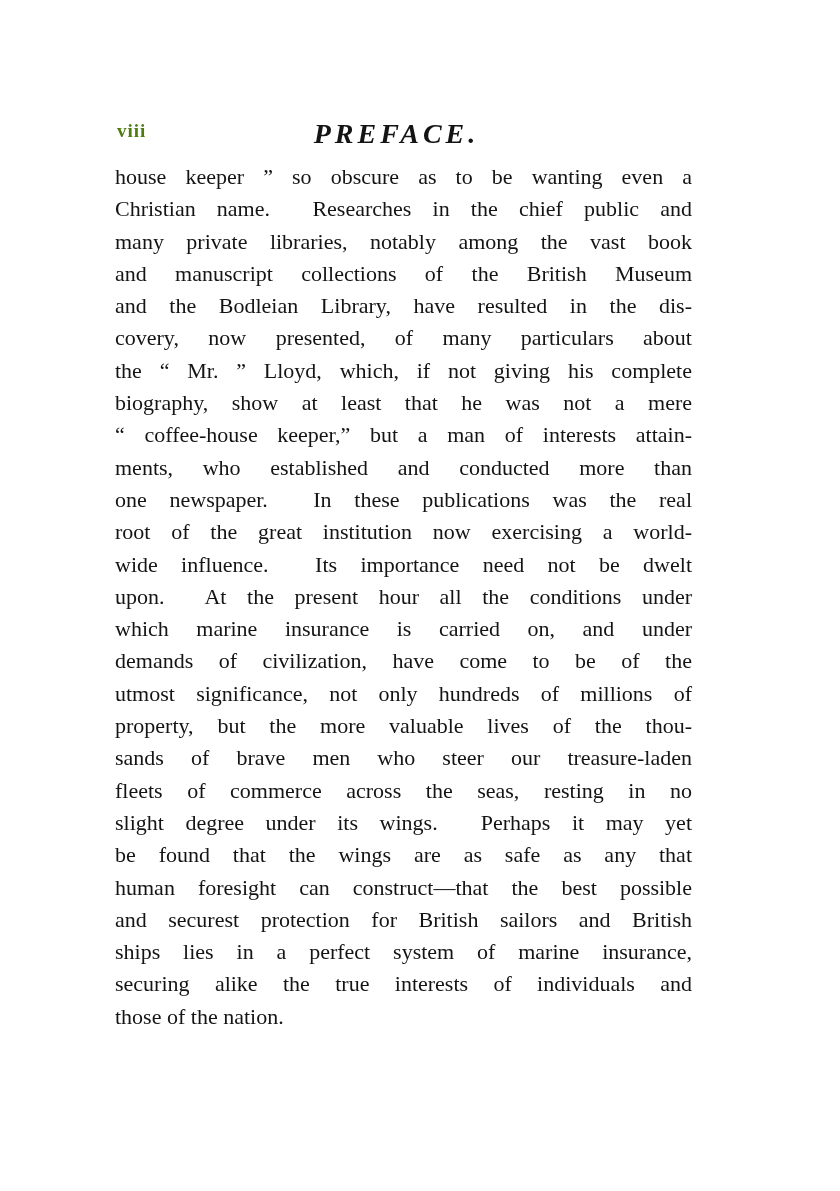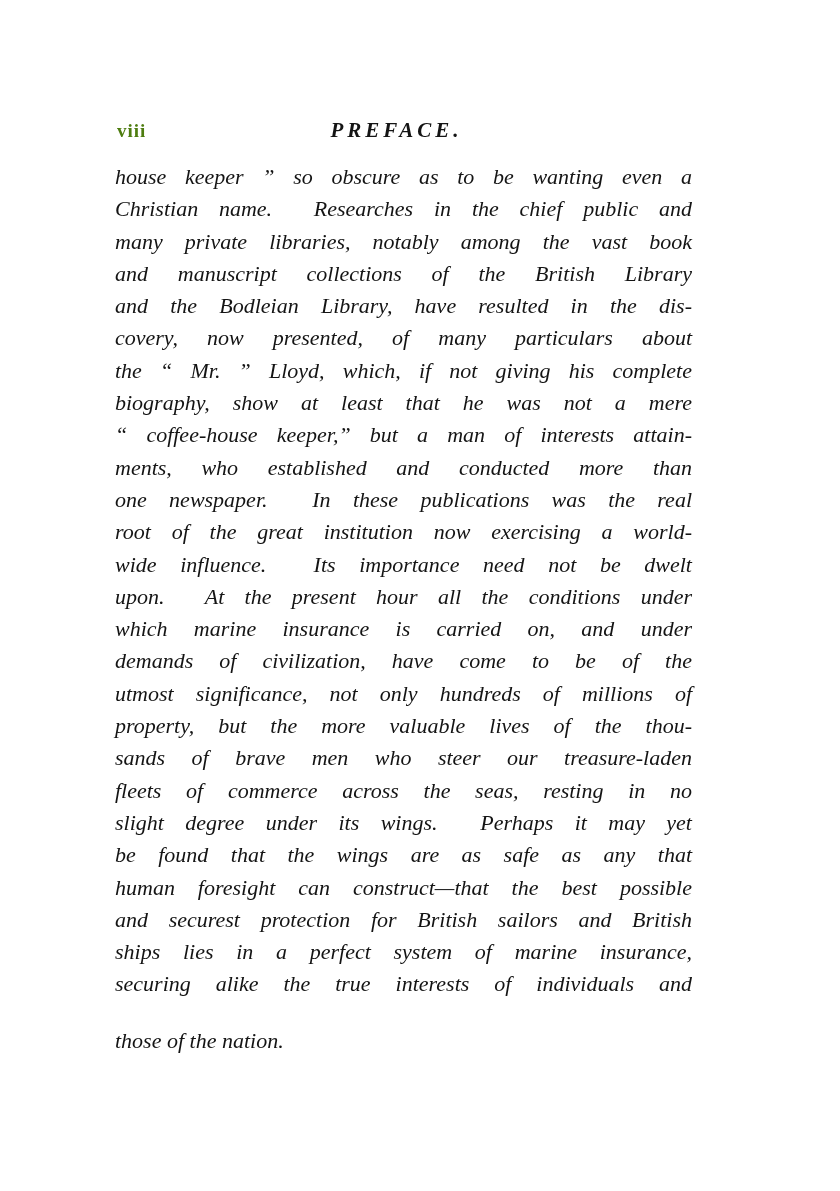--- a/index.html
+++ b/index.html
@@ -34,58 +34,56 @@
     color: #4d7c0f;
   }
   .header-title {
     position: absolute;
     left: 0;
     right: 14px;
     top: 0;
     text-align: center;
     font-style: italic;
     font-weight: bold;
-    font-size: 21px;
+    font-size: 28px;
     letter-spacing: 4px;
     color: #141414;
   }
   .body-text {
     position: absolute;
     top: 161px;
     left: 115px;
     width: 577px;
     font-size: 22px;
     line-height: 32.3px;
     color: #141414;
   }
   .line {
     text-align: justify;
     text-align-last: justify;
     white-space: normal;
-    font-style: italic;
   }
   .line.last {
     text-align: left;
     text-align-last: left;
-    margin-top: 24px;
   }
 </style>
 </head>
 <body>
 
 <div class="page">
   <div class="header-row">
     <span class="page-number">viii</span>
     <span class="header-title">PREFACE.</span>
   </div>
   <div class="body-text">
       <div class="line">house keeper ” so obscure as to be wanting even a</div>
       <div class="line">Christian name.&nbsp; Researches in the chief public and</div>
       <div class="line">many private libraries, notably among the vast book</div>
-      <div class="line">and manuscript collections of the British Library</div>
+      <div class="line">and manuscript collections of the British Museum</div>
       <div class="line">and the Bodleian Library, have resulted in the dis-</div>
       <div class="line">covery, now presented, of many particulars about</div>
       <div class="line">the “ Mr. ” Lloyd, which, if not giving his complete</div>
       <div class="line">biography, show at least that he was not a mere</div>
       <div class="line">“ coffee-house keeper,” but a man of interests attain-</div>
       <div class="line">ments, who established and conducted more than</div>
       <div class="line">one newspaper.&nbsp; In these publications was the real</div>
       <div class="line">root of the great institution now exercising a world-</div>
       <div class="line">wide influence.&nbsp; Its importance need not be dwelt</div>
       <div class="line">upon.&nbsp; At the present hour all the conditions under</div>

